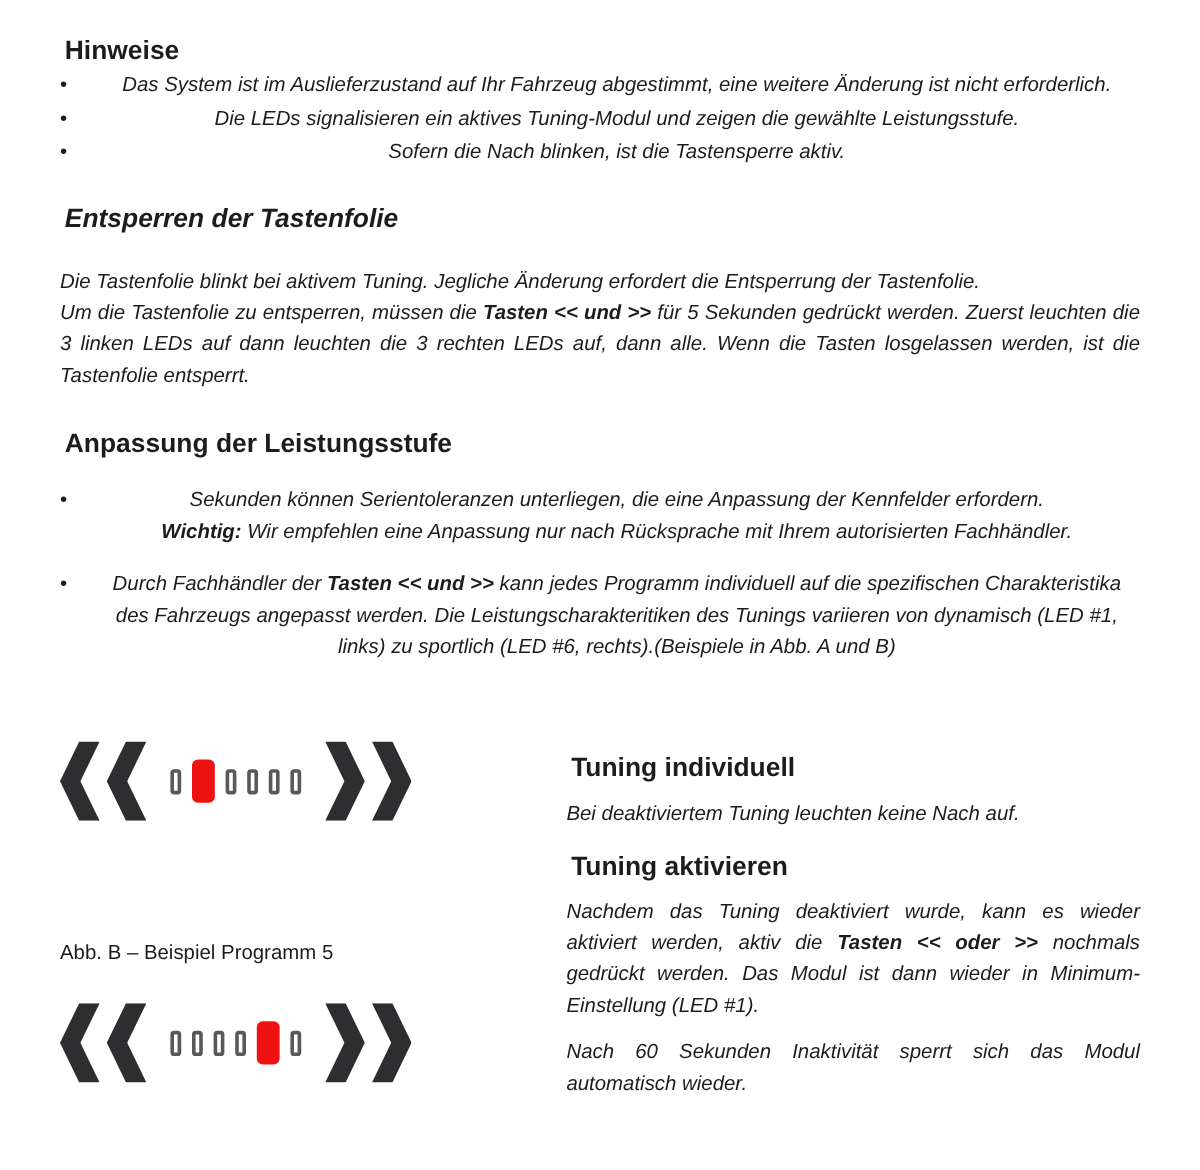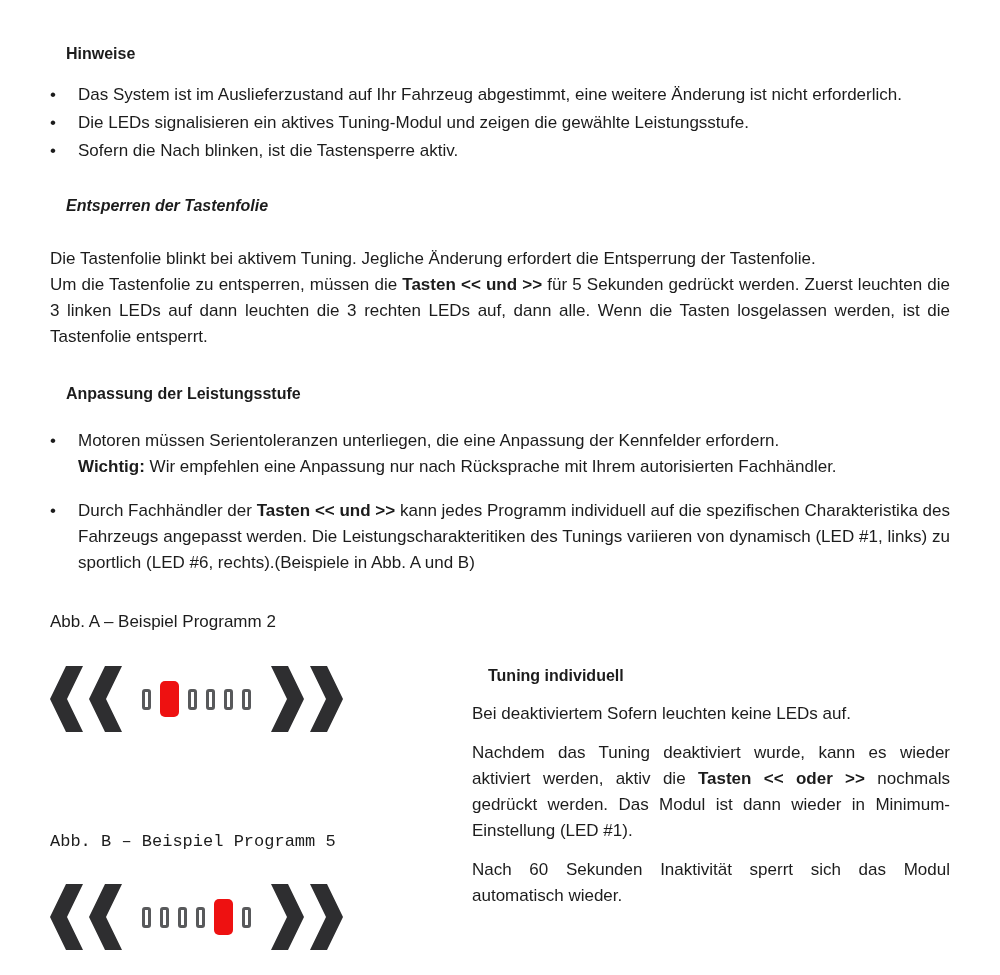--- a/index.html
+++ b/index.html
@@ -16,47 +16,47 @@
     height: 975px;
     overflow: hidden;
     background: var(--bg);
     padding: 26px 50px 0 50px;
     font-family: "Liberation Sans", sans-serif;
     font-size: 17px;
     line-height: 26px;
     color: var(--text);
   }
   h3.doc-heading {
-    margin: 16px;
-    font-size: 16px;
+    margin: 4px;
+    font-size: 22px;
     font-weight: 700;
     line-height: 24px;
   }
-  p { margin: 0; }
+  p { margin: 0; font-style: italic; }
   b { font-weight: 700; }
   .just { text-align: justify; }
   .bullet { display: flex; margin-top: 2px; }
   .bullet .dot { flex: 0 0 28px; }
-  .bullet .btext { flex: 1; }
+  .bullet .btext { flex: 1; text-align: center; }
 
   .sec-entsperren { margin-top: 30px; }
   .sec-entsperren .doc-heading { margin-bottom: 28px; font-style: italic; }
 
   .sec-anpassung { margin-top: 32px; }
   .sec-anpassung .doc-heading { margin-bottom: 22px; }
   .sec-anpassung .bullet + .bullet { margin-top: 18px; }
 
   .columns { display: flex; margin-top: 34px; }
   .col-left { flex: 0 0 422px; }
   .col-right { flex: 1; padding-top: 38px; }
 
   .fig-label { line-height: 24px; }
   .device { display: flex; align-items: center; height: 70px; margin-top: 30px; }
   .device-b { margin-top: 28px; }
-  .fig-label-b { margin-top: 96px; font-family: Liberation Mono, monospace; }
+  .fig-label-b { margin-top: 96px; }
   .chev { width: 72px; height: 66px; fill: var(--chevron); flex: 0 0 auto; }
   .chev.right { transform: scaleX(-1); }
   .leds { display: flex; align-items: center; gap: 9px; margin: 0 20px; }
   .led {
     width: 9px; height: 21px;
     border: 3px solid var(--led-border);
     border-radius: 3px;
     background: #fff;
   }
   .led.active {
@@ -93,32 +93,31 @@
 
   <section class="sec-entsperren">
     <h3 class="doc-heading">Entsperren der Tastenfolie</h3>
     <p class="just"><span>Die Tastenfolie blinkt bei aktivem Tuning. Jegliche Änderung erfordert die Entsperrung der Tastenfolie.</span><br><span>Um die Tastenfolie zu entsperren, müssen die </span><b>Tasten &lt;&lt; und &gt;&gt;</b><span> für 5 Sekunden gedrückt werden. Zuerst leuchten die 3 linken LEDs auf dann leuchten die 3 rechten LEDs auf, dann alle. Wenn die Tasten losgelassen werden, ist die Tastenfolie entsperrt.</span></p>
   </section>
 
   <section class="sec-anpassung">
     <h3 class="doc-heading">Anpassung der Leistungsstufe</h3>
     <div class="bullet">
       <span class="dot">•</span>
-      <p class="btext"><span>Motoren müssen Serientoleranzen unterliegen, die eine Anpassung der Kennfelder erfordern.</span><br><b>Wichtig:</b><span> Wir empfehlen eine Anpassung nur nach Rücksprache mit Ihrem autorisierten Fachhändler.</span></p>
+      <p class="btext"><span>Sekunden können Serientoleranzen unterliegen, die eine Anpassung der Kennfelder erfordern.</span><br><b>Wichtig:</b><span> Wir empfehlen eine Anpassung nur nach Rücksprache mit Ihrem autorisierten Fachhändler.</span></p>
     </div>
     <div class="bullet">
       <span class="dot">•</span>
       <p class="btext just"><span>Durch Fachhändler der </span><b>Tasten &lt;&lt; und &gt;&gt;</b><span> kann jedes Programm individuell auf die spezifischen Charakteristika des Fahrzeugs angepasst werden. Die Leistungscharakteritiken des Tunings variieren von dynamisch (LED #1, links) zu sportlich (LED #6, rechts).(Beispiele in Abb. A und B)</span></p>
     </div>
   </section>
 
   <div class="columns">
 
     <div class="col-left">
-      <div class="fig-label">Abb. A – Beispiel Programm 2</div>
 
       <div class="device">
         <svg class="chev" viewBox="0 0 72 66" aria-hidden="true">
           <polygon points="16,0 0,33 16,66 33,66 17,33 33,0"></polygon>
           <polygon points="55,0 39,33 55,66 72,66 56,33 72,0"></polygon>
         </svg>
         <div class="leds">
             <span class="led"></span>
             <span class="led active"></span>
             <span class="led"></span>
@@ -149,20 +148,21 @@
           </div>
         <svg class="chev right" viewBox="0 0 72 66" aria-hidden="true">
           <polygon points="16,0 0,33 16,66 33,66 17,33 33,0"></polygon>
           <polygon points="55,0 39,33 55,66 72,66 56,33 72,0"></polygon>
         </svg>
       </div>
     </div>
 
     <div class="col-right">
       <h3 class="doc-heading">Tuning individuell</h3>
-      <p>Bei deaktiviertem Sofern leuchten keine LEDs auf.</p>
+      <p>Bei deaktiviertem Tuning leuchten keine Nach auf.</p>
 
+      <h3 class="doc-heading gap-before-heading">Tuning aktivieren</h3>
       <p class="just"><span>Nachdem das Tuning deaktiviert wurde, kann es wieder aktiviert werden, aktiv die </span><b>Tasten &lt;&lt; oder &gt;&gt;</b><span> nochmals gedrückt werden. Das Modul ist dann wieder in Minimum-Einstellung (LED #1).</span></p>
       <p class="just">Nach 60 Sekunden Inaktivität sperrt sich das Modul automatisch wieder.</p>
     </div>
 
   </div>
 </div>
 
 </body></html>

